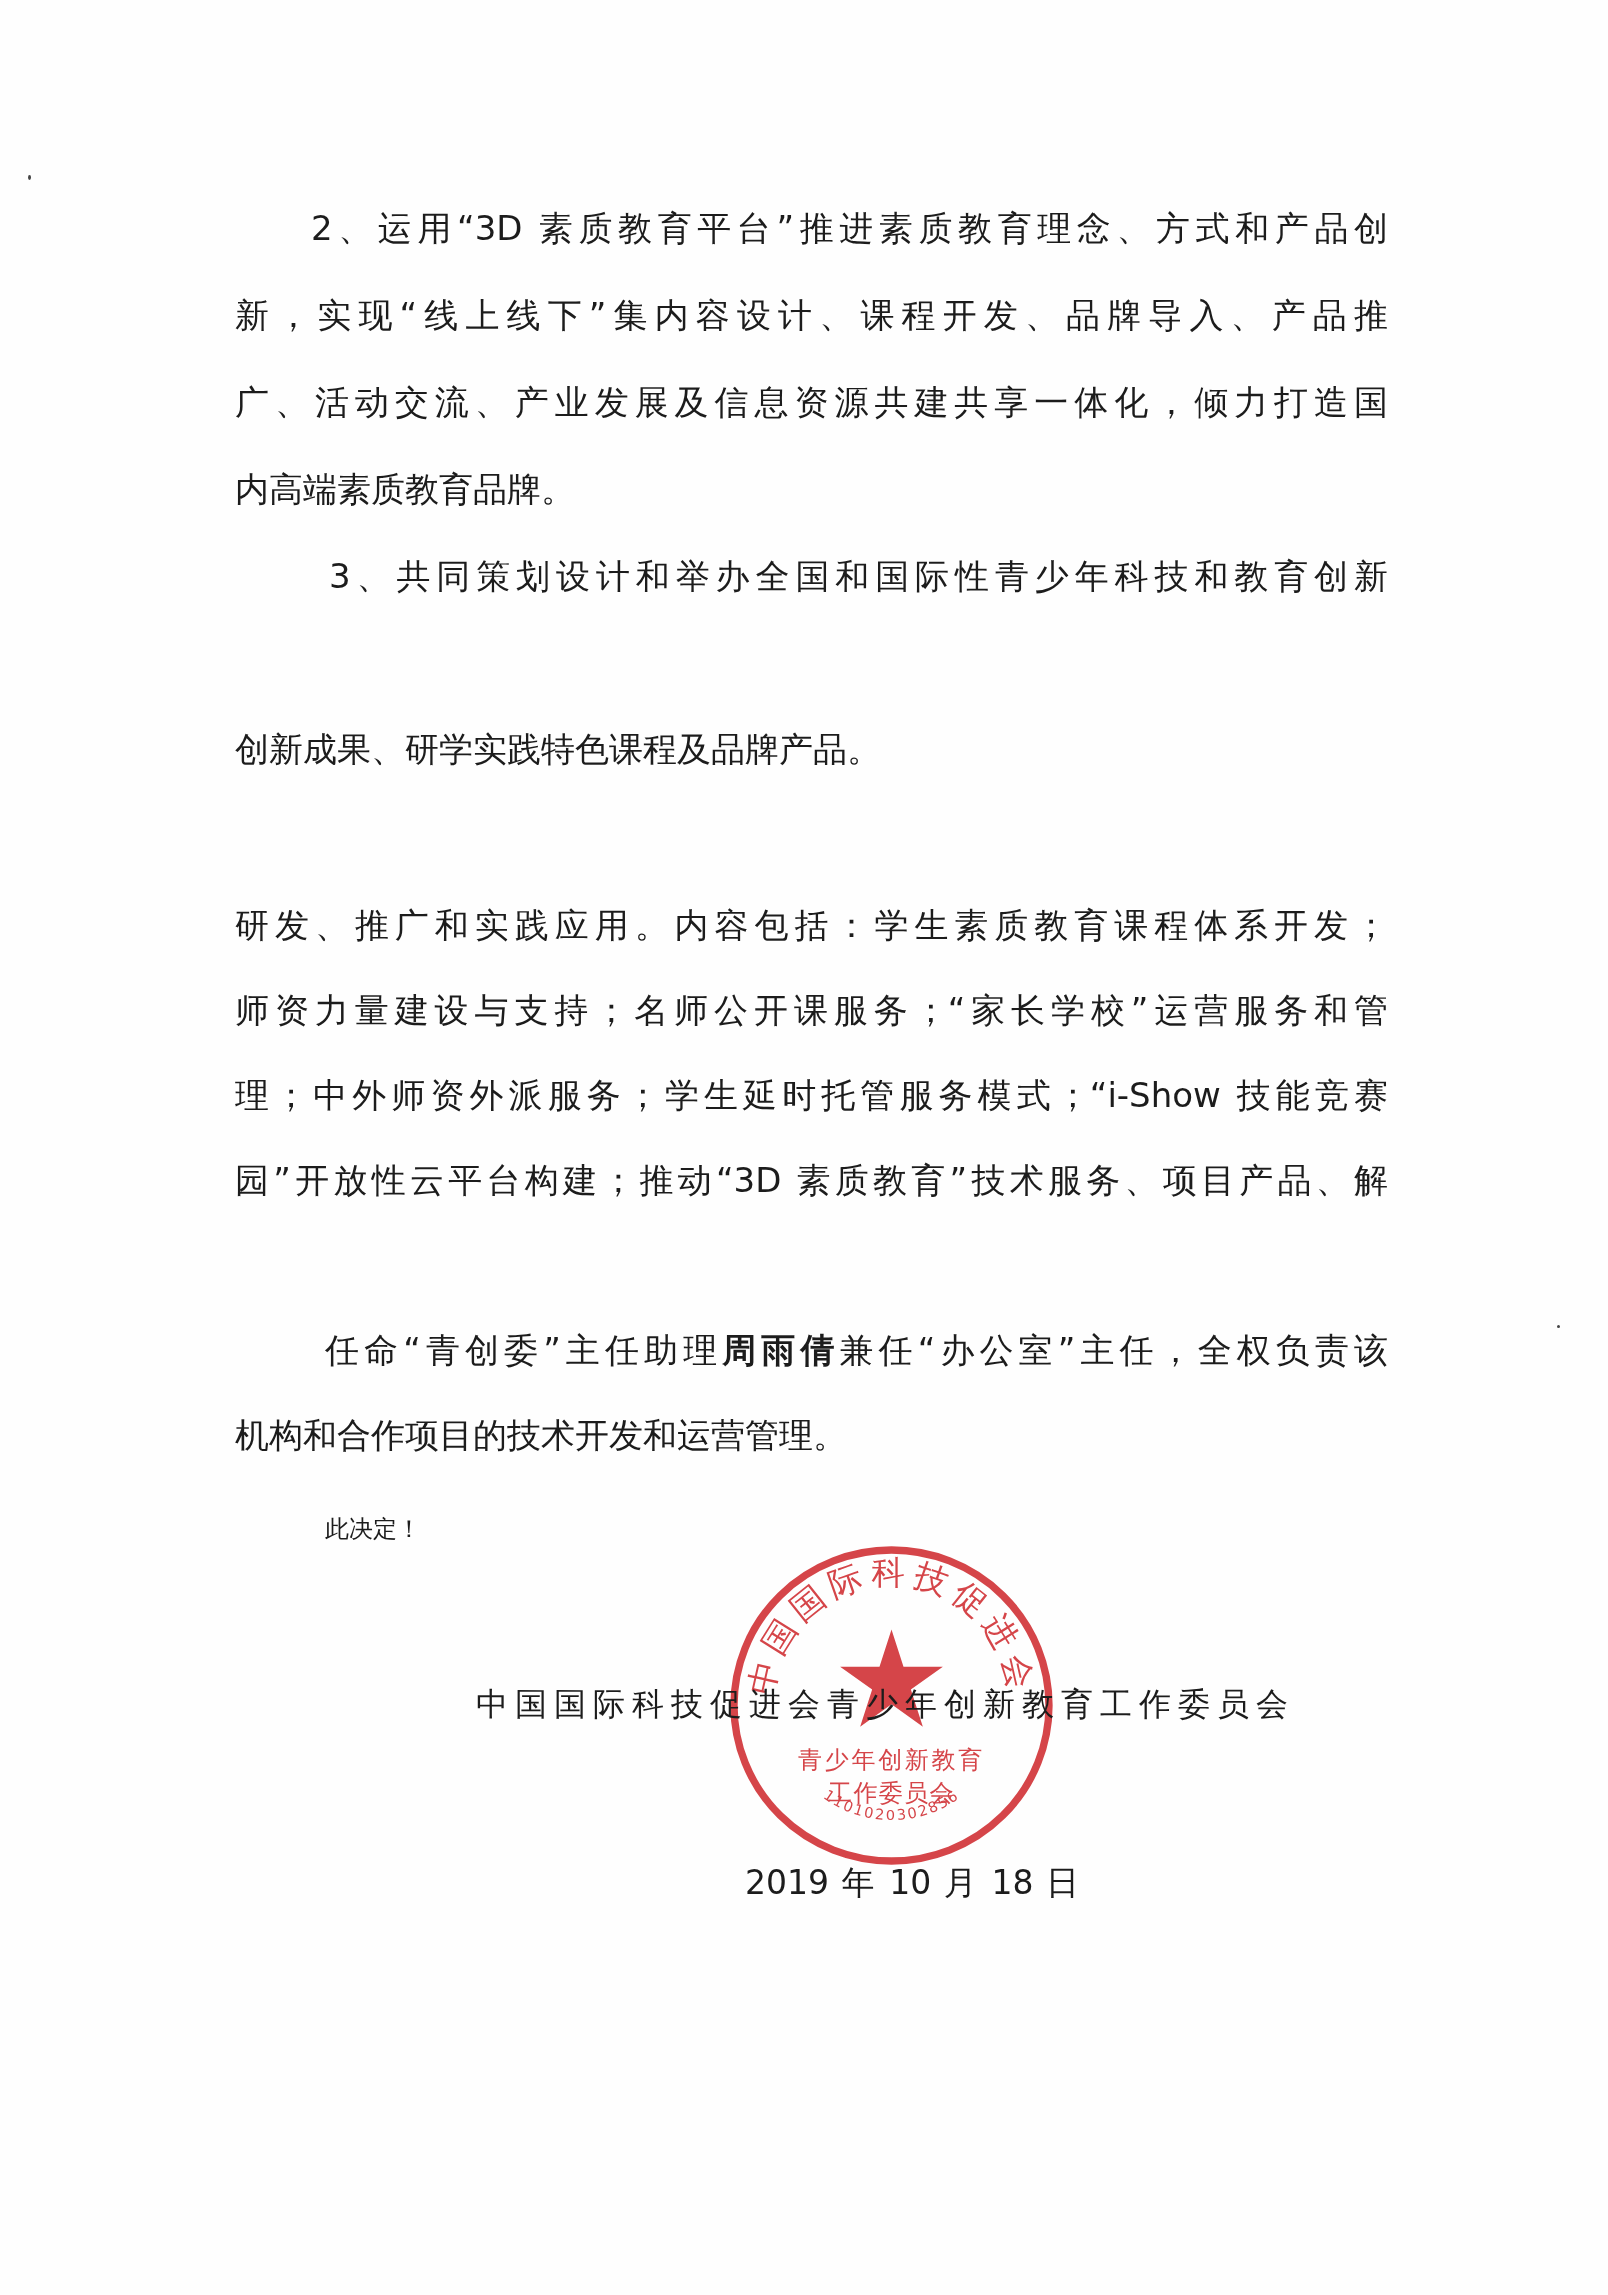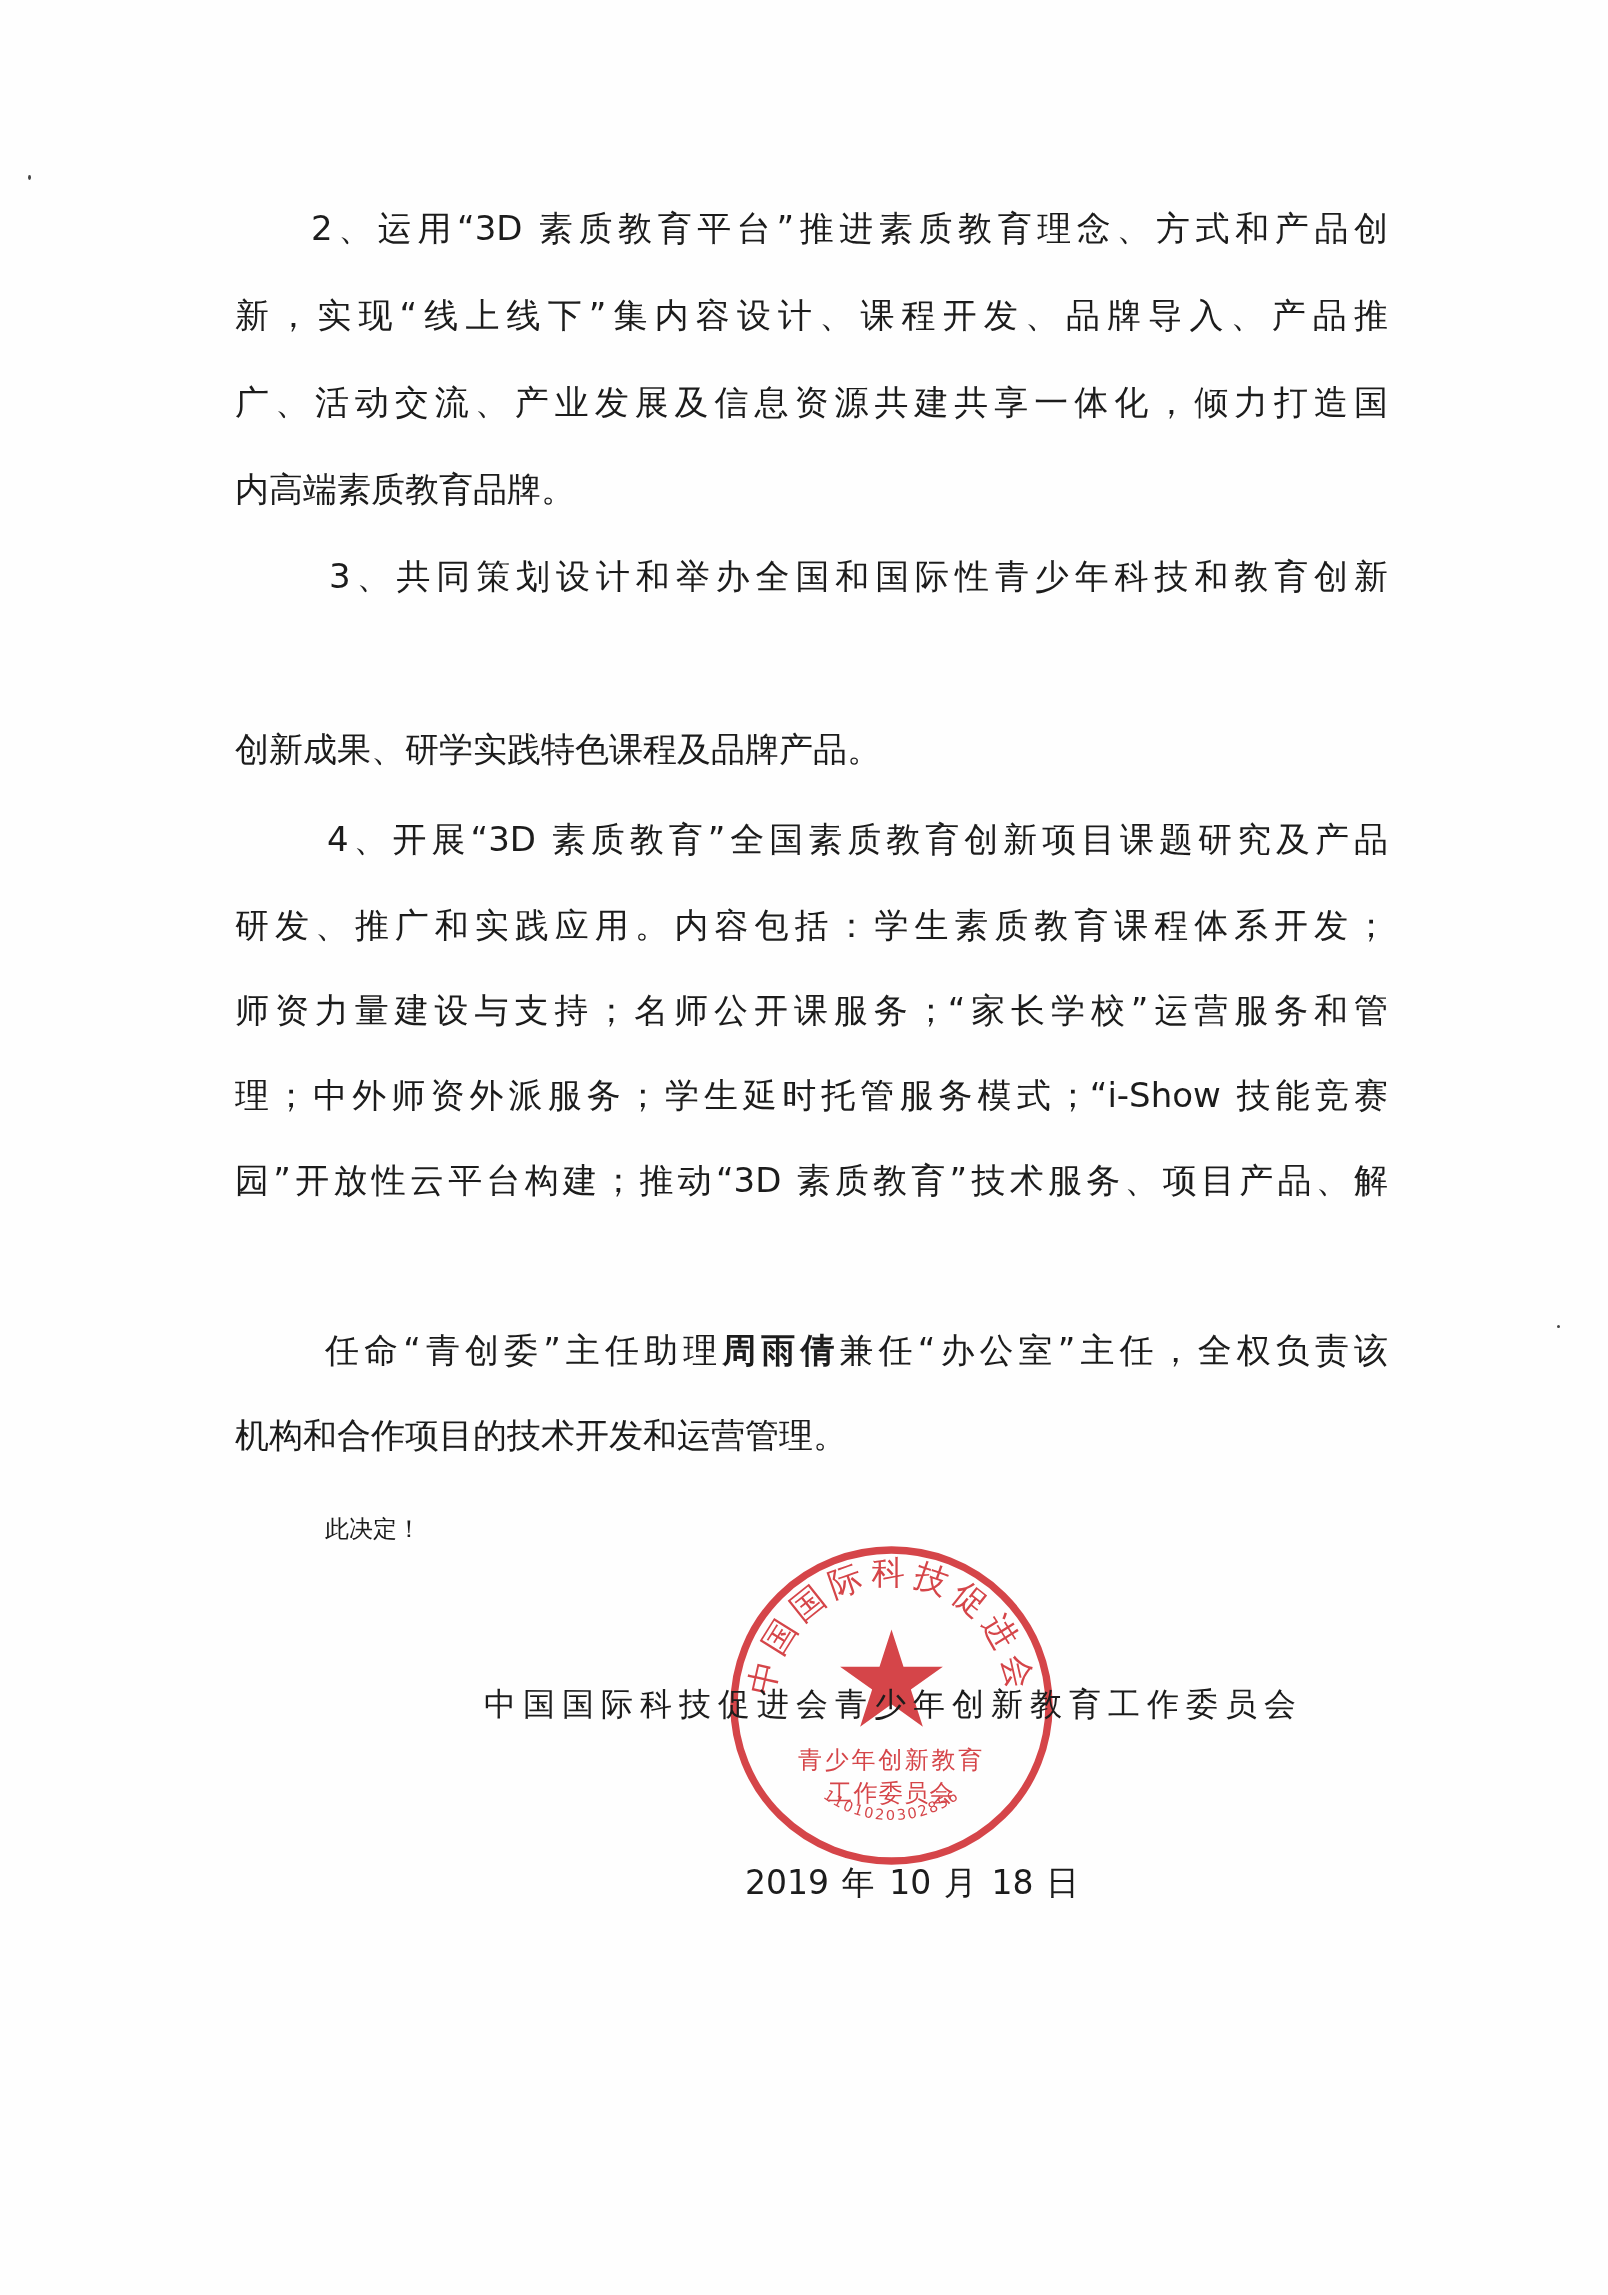--- a/index.html
+++ b/index.html
@@ -7,40 +7,39 @@
          font-family: "DejaVu Sans", "Liberation Sans", sans-serif; color: #1c1c1c; }
   .page { position: absolute; left: 0; top: 0; width: 1609px; height: 2295px; background: #fefefe; }
   .line { position: absolute; left: 235px; width: 1153px; height: 40px; line-height: 40px;
           font-size: 34px; white-space: nowrap; text-align: justify; text-align-last: justify;
           letter-spacing: 0; }
   .line.indent { left: 311px; width: 1077px; }
   .line.last { text-align-last: left; }
   .bold { font-weight: bold; }
   .closing { position: absolute; left: 325px; font-size: 24px; line-height: 40px; height: 40px; white-space: nowrap; }
   .signature { position: absolute; left: 476px; width: 812px; font-size: 32px; line-height: 40px; height: 40px;
-               white-space: nowrap; text-align: justify; text-align-last: justify; z-index: 3; margin-left: 8px; }
+               white-space: nowrap; text-align: justify; text-align-last: justify; z-index: 3; }
   .date { position: absolute; left: 745px; width: 334px; font-size: 33px; line-height: 40px; height: 40px;
           white-space: nowrap; text-align: justify; text-align-last: justify; z-index: 3; }
   .seal { position: absolute; left: 728px; top: 1544px; width: 327px; height: 323px; z-index: 2; opacity: 0.92; }
   .speck { position: absolute; background: #444; border-radius: 50%; }
 </style>
 </head>
 <body>
 
 <div class="page">
 
   <div class="line indent" style="top:208px">2、运用“3D 素质教育平台”推进素质教育理念、方式和产品创</div>
   <div class="line" style="top:295px">新，实现“线上线下”集内容设计、课程开发、品牌导入、产品推</div>
   <div class="line" style="top:382px">广、活动交流、产业发展及信息资源共建共享一体化，倾力打造国</div>
   <div class="line last" style="top:469px">内高端素质教育品牌。</div>
 
   <div class="line indent" style="top:556px; left:329px; width:1059px">3、共同策划设计和举办全国和国际性青少年科技和教育创新</div>
   <div class="line last" style="top:729px">创新成果、研学实践特色课程及品牌产品。</div>
 
-  <div class="line indent" style="top:819px; left:327px; width:1061px">4、开展“3D 素质教育”全国素质教育创新项目课题研究及产品</div>
   <div class="line" style="top:905px">研发、推广和实践应用。内容包括：学生素质教育课程体系开发；</div>
   <div class="line" style="top:990px">师资力量建设与支持；名师公开课服务；“家长学校”运营服务和管</div>
   <div class="line" style="top:1075px">理；中外师资外派服务；学生延时托管服务模式；“i-Show 技能竞赛</div>
   <div class="line" style="top:1160px">园”开放性云平台构建；推动“3D 素质教育”技术服务、项目产品、解</div>
 
   <div class="line indent" style="top:1330px; left:325px; width:1063px">
     <span>任命“青创委”主任助理</span><span class="bold">周雨倩</span><span>兼任“办公室”主任，全权负责该</span>
   </div>
   <div class="line last" style="top:1415px">机构和合作项目的技术开发和运营管理。</div>
 

